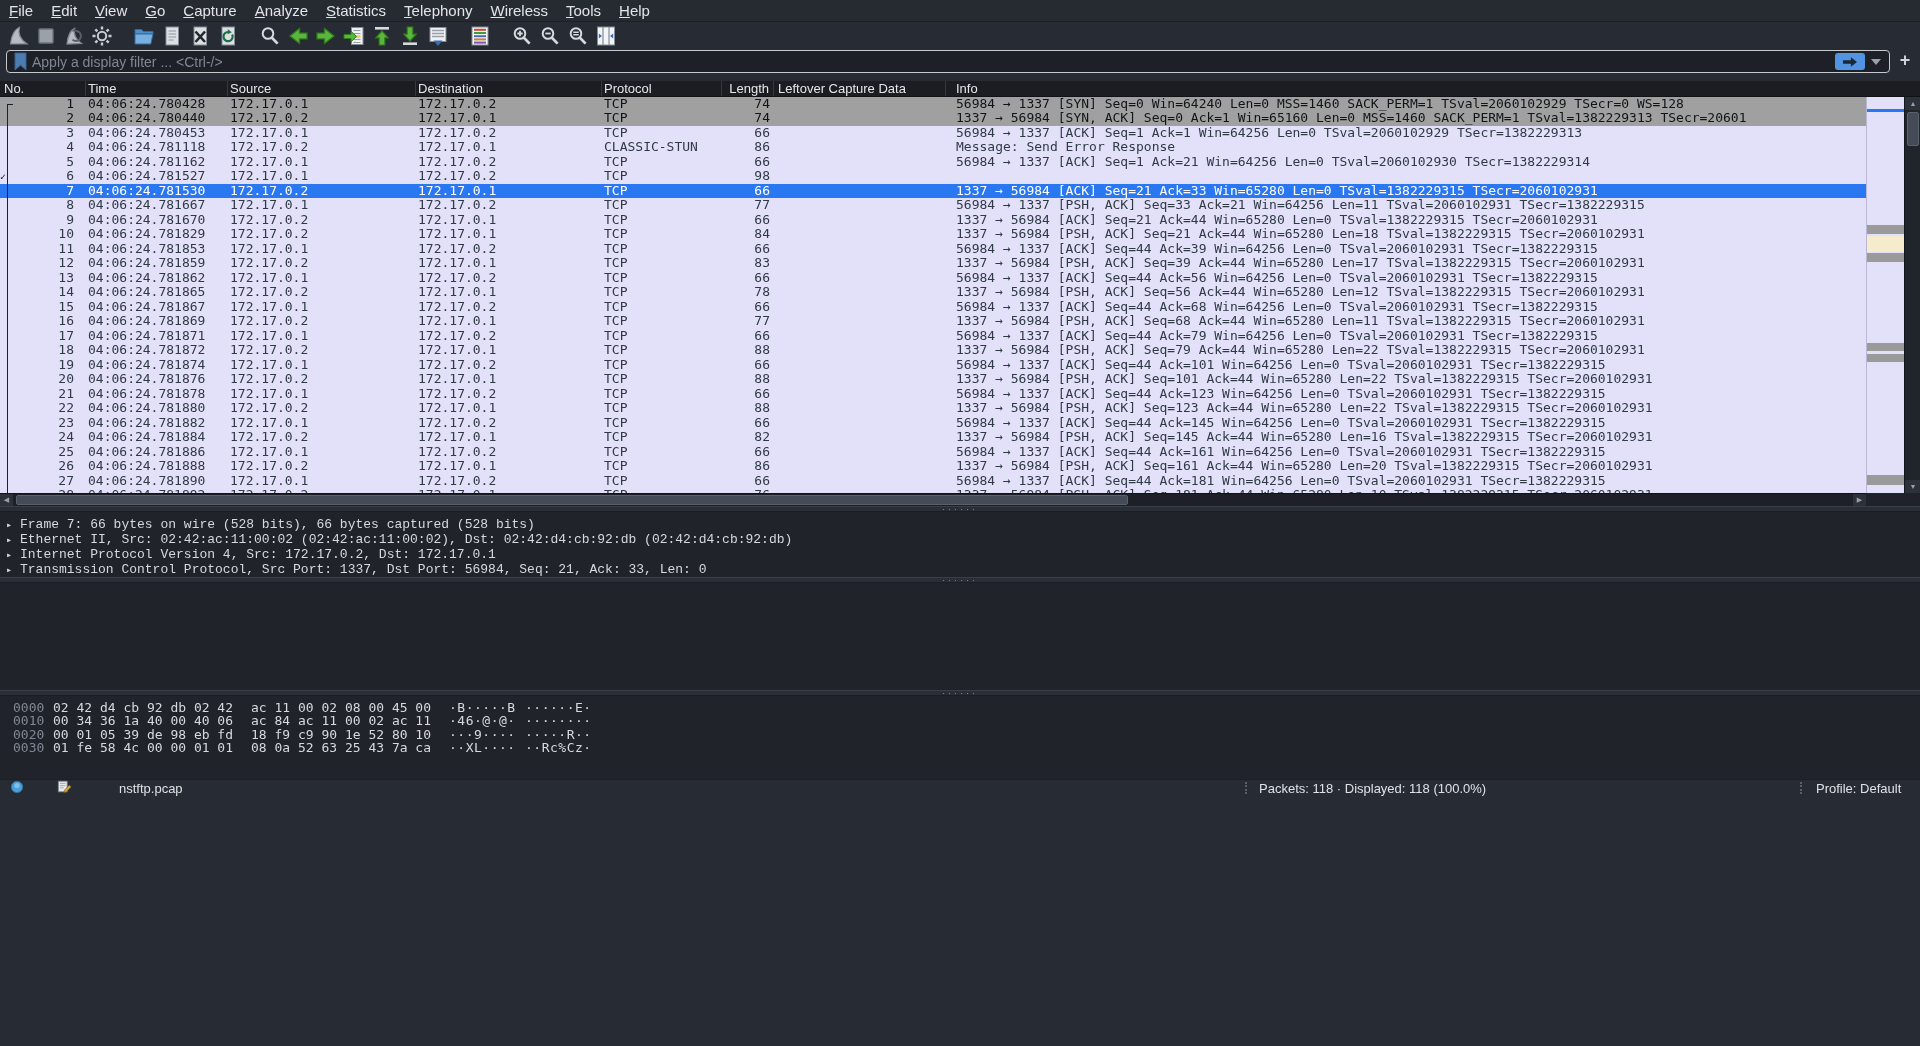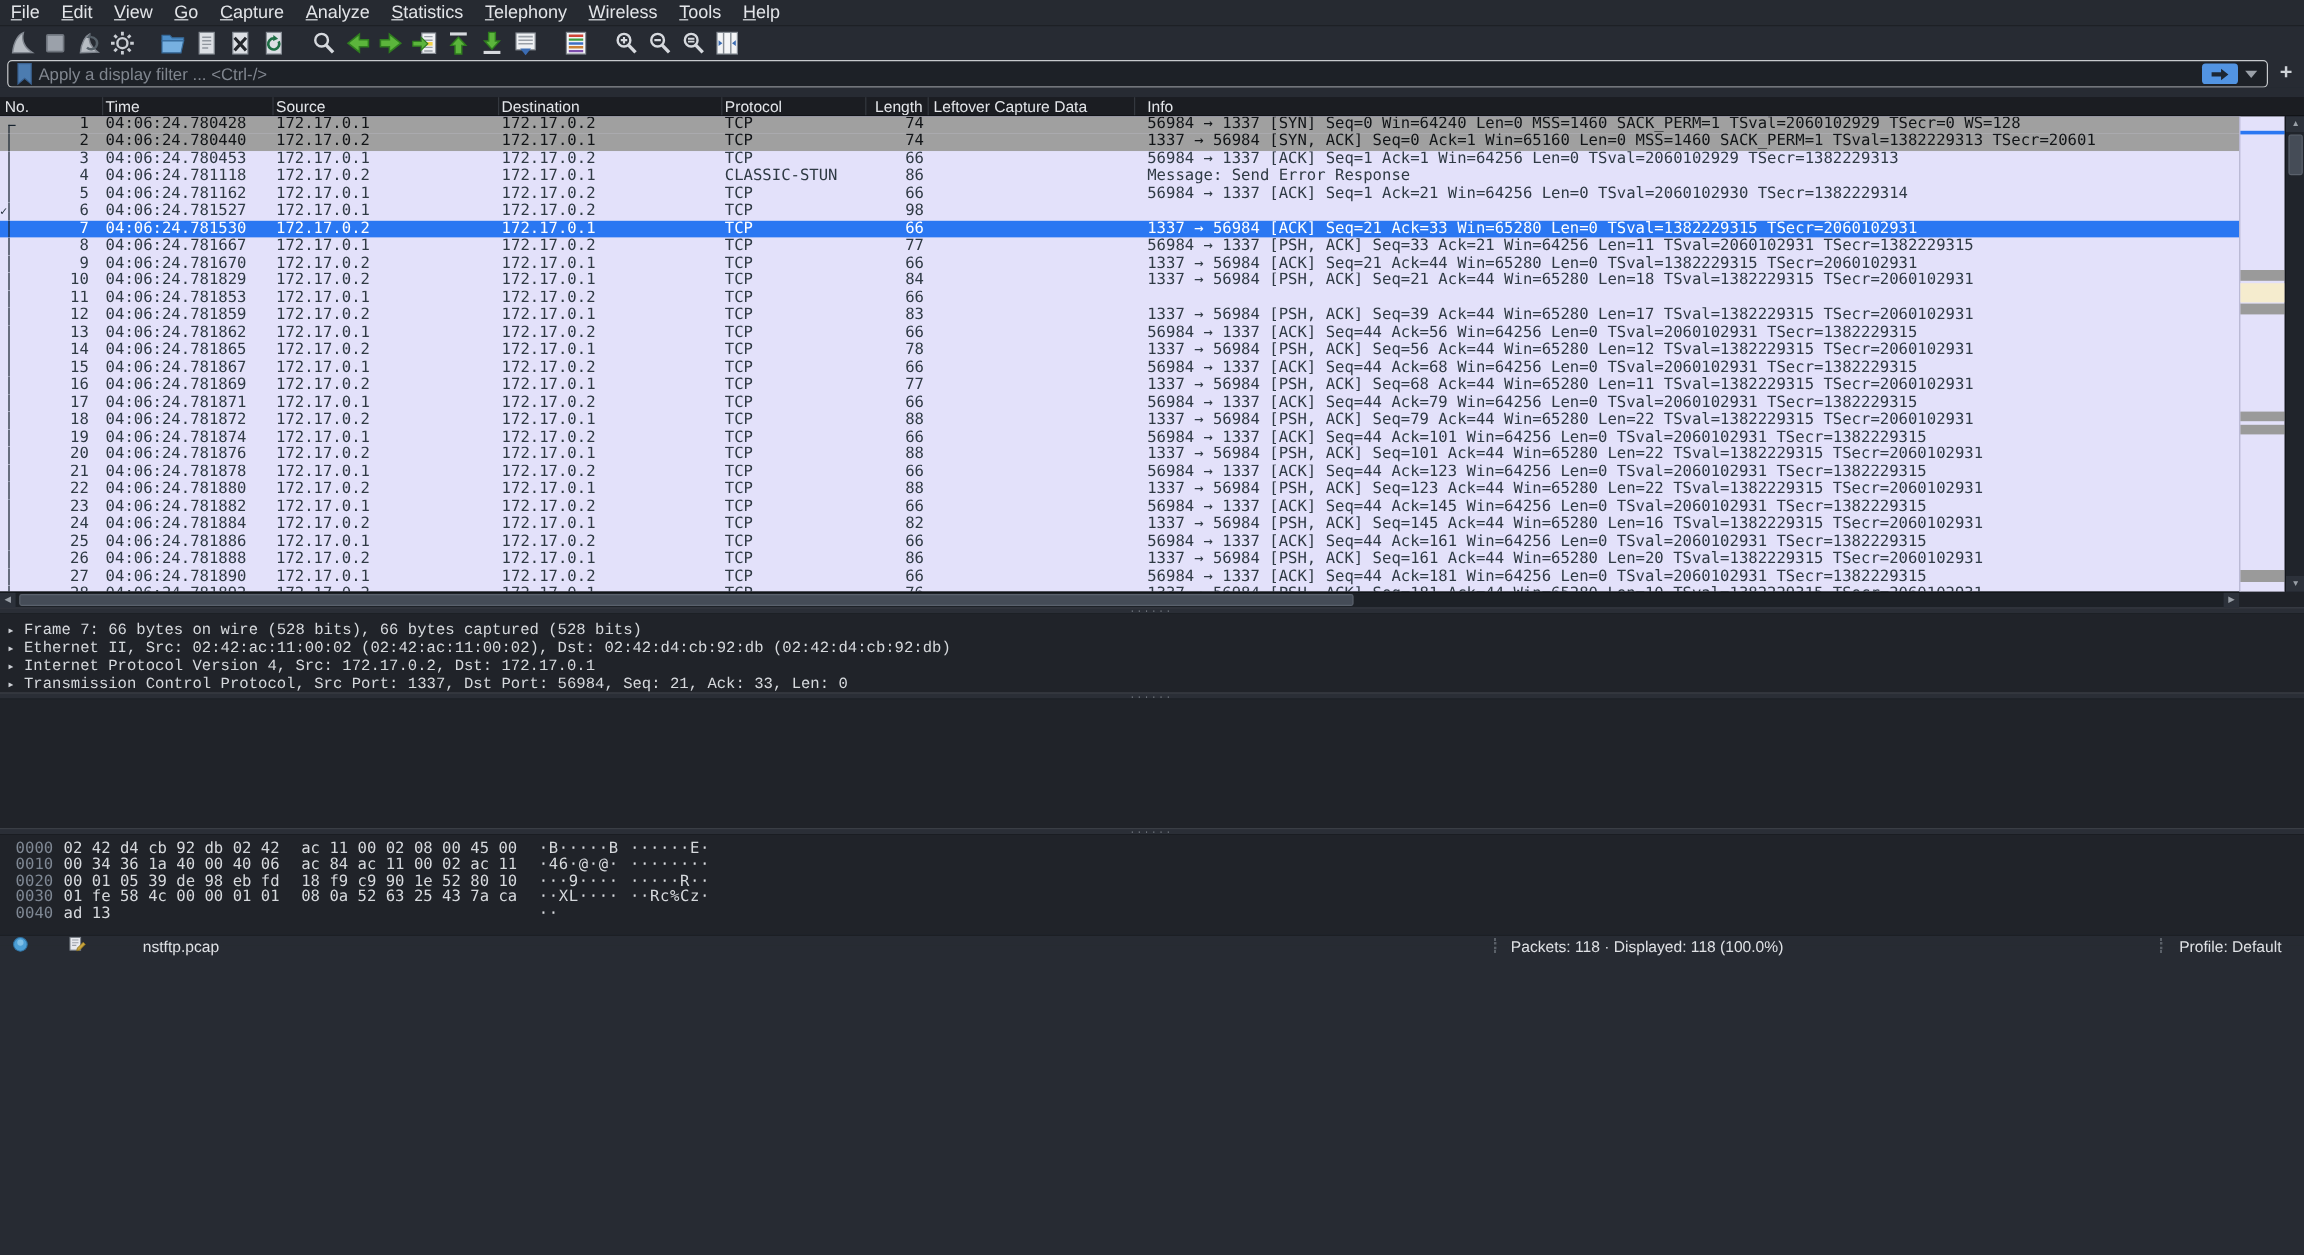--- a/index.html
+++ b/index.html
@@ -482,20 +482,21 @@
             <span class="cell c-no">
               <span class="ind"></span>
               <span class="num">11</span>
             </span>
             <span class="cell c-time">04:06:24.781853</span>
             <span class="cell c-src">172.17.0.1</span>
             <span class="cell c-dst">172.17.0.2</span>
             <span class="cell c-proto">TCP</span>
             <span class="cell c-len">66</span>
             <span class="cell c-lo"></span>
+            <span class="cell c-info">56984 → 1337 [ACK] Seq=44 Ack=39 Win=64256 Len=0 TSval=2060102931 TSecr=1382229315</span>
           </div>
           <div class="prow">
             <span class="cell c-no">
               <span class="ind"></span>
               <span class="num">12</span>
             </span>
             <span class="cell c-time">04:06:24.781859</span>
             <span class="cell c-src">172.17.0.2</span>
             <span class="cell c-dst">172.17.0.1</span>
             <span class="cell c-proto">TCP</span>
@@ -776,27 +777,20 @@
         <span class="hx">18 f9 c9 90 1e 52 80 10</span>
         <span class="as">···9····</span>
         <span class="as">·····R··</span>
       </div>
       <div class="hrow">
         <span class="off">0030</span>
         <span class="hx">01 fe 58 4c 00 00 01 01</span>
         <span class="hx">08 0a 52 63 25 43 7a ca</span>
         <span class="as">··XL····</span>
         <span class="as">··Rc%Cz·</span>
-      </div>
-      <div class="hrow">
-        <span class="off">0040</span>
-        <span class="hx">ad 13</span>
-        <span class="hx"></span>
-        <span class="as">··</span>
-        <span class="as"></span>
       </div>
     </div>
 
   <div class="statusbar">
     <div class="sb-left">
       <span>
         <svg width="14" height="14" viewBox="0 0 16 16">
             <circle cx="8" cy="8" r="6.5" fill="#4c9fd6" stroke="#2f6f9e"></circle>
             <circle cx="8" cy="6.3" r="3" fill="#7fc0e8"></circle>
           </svg>

